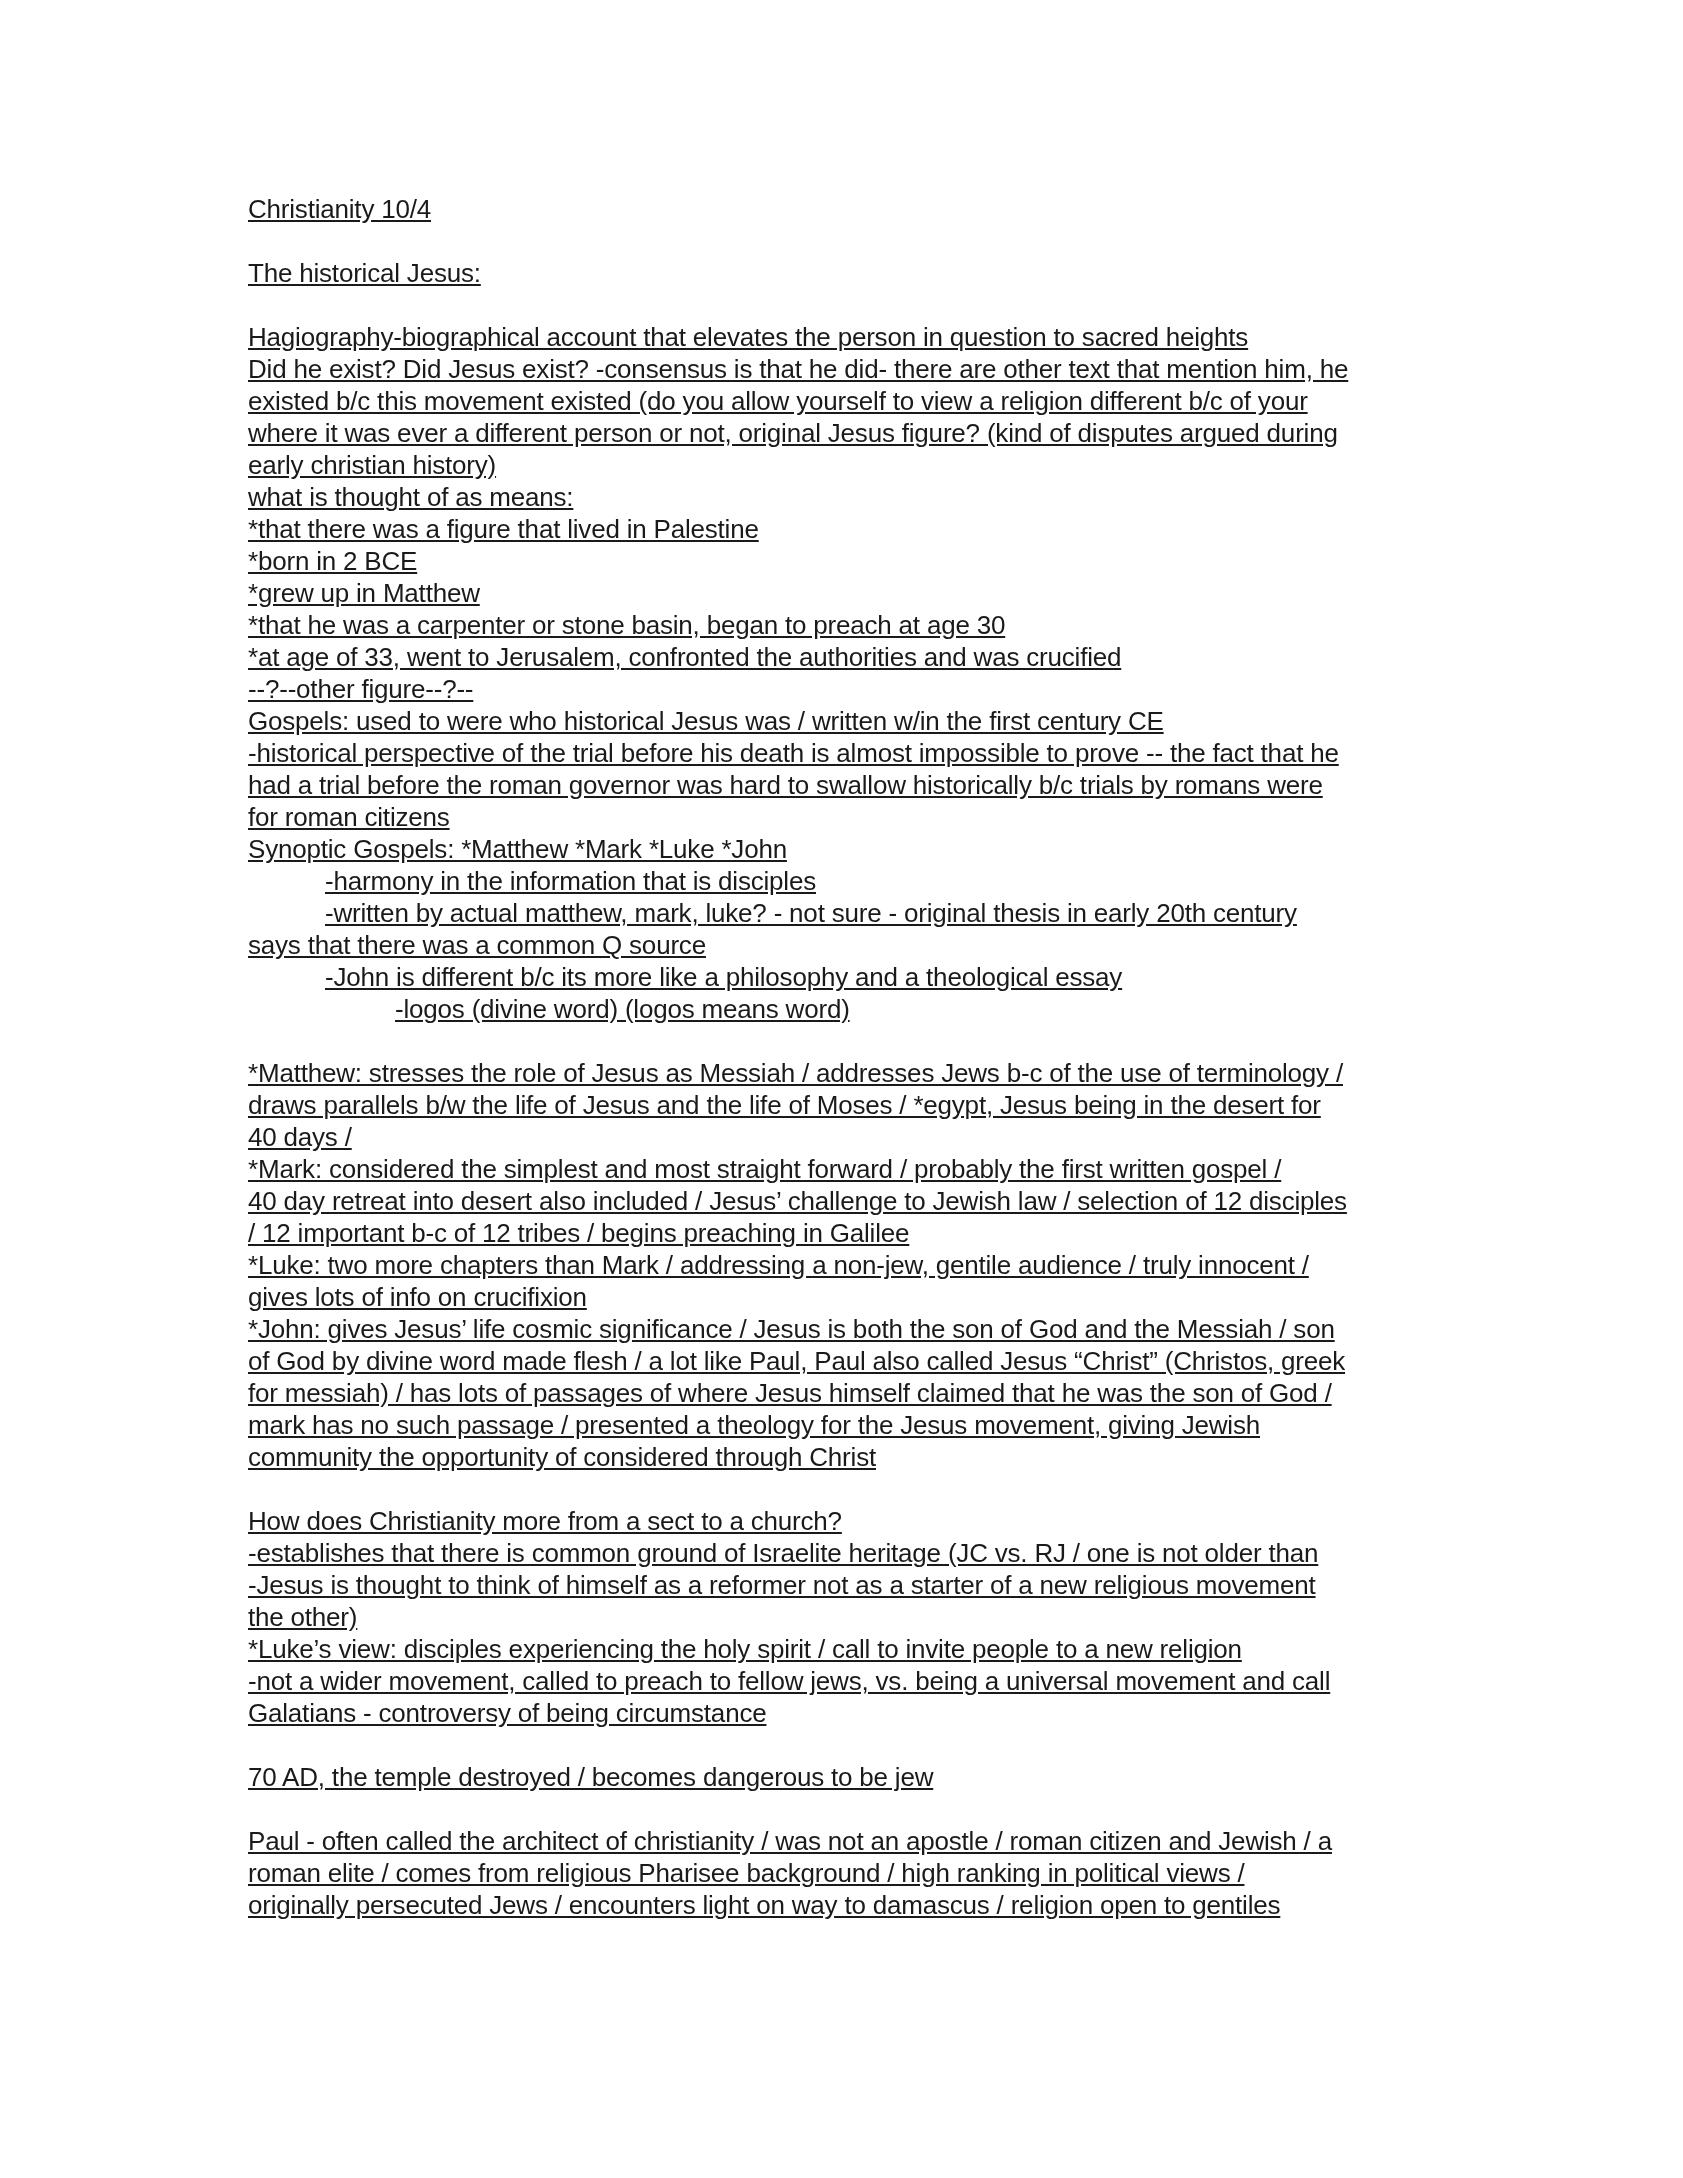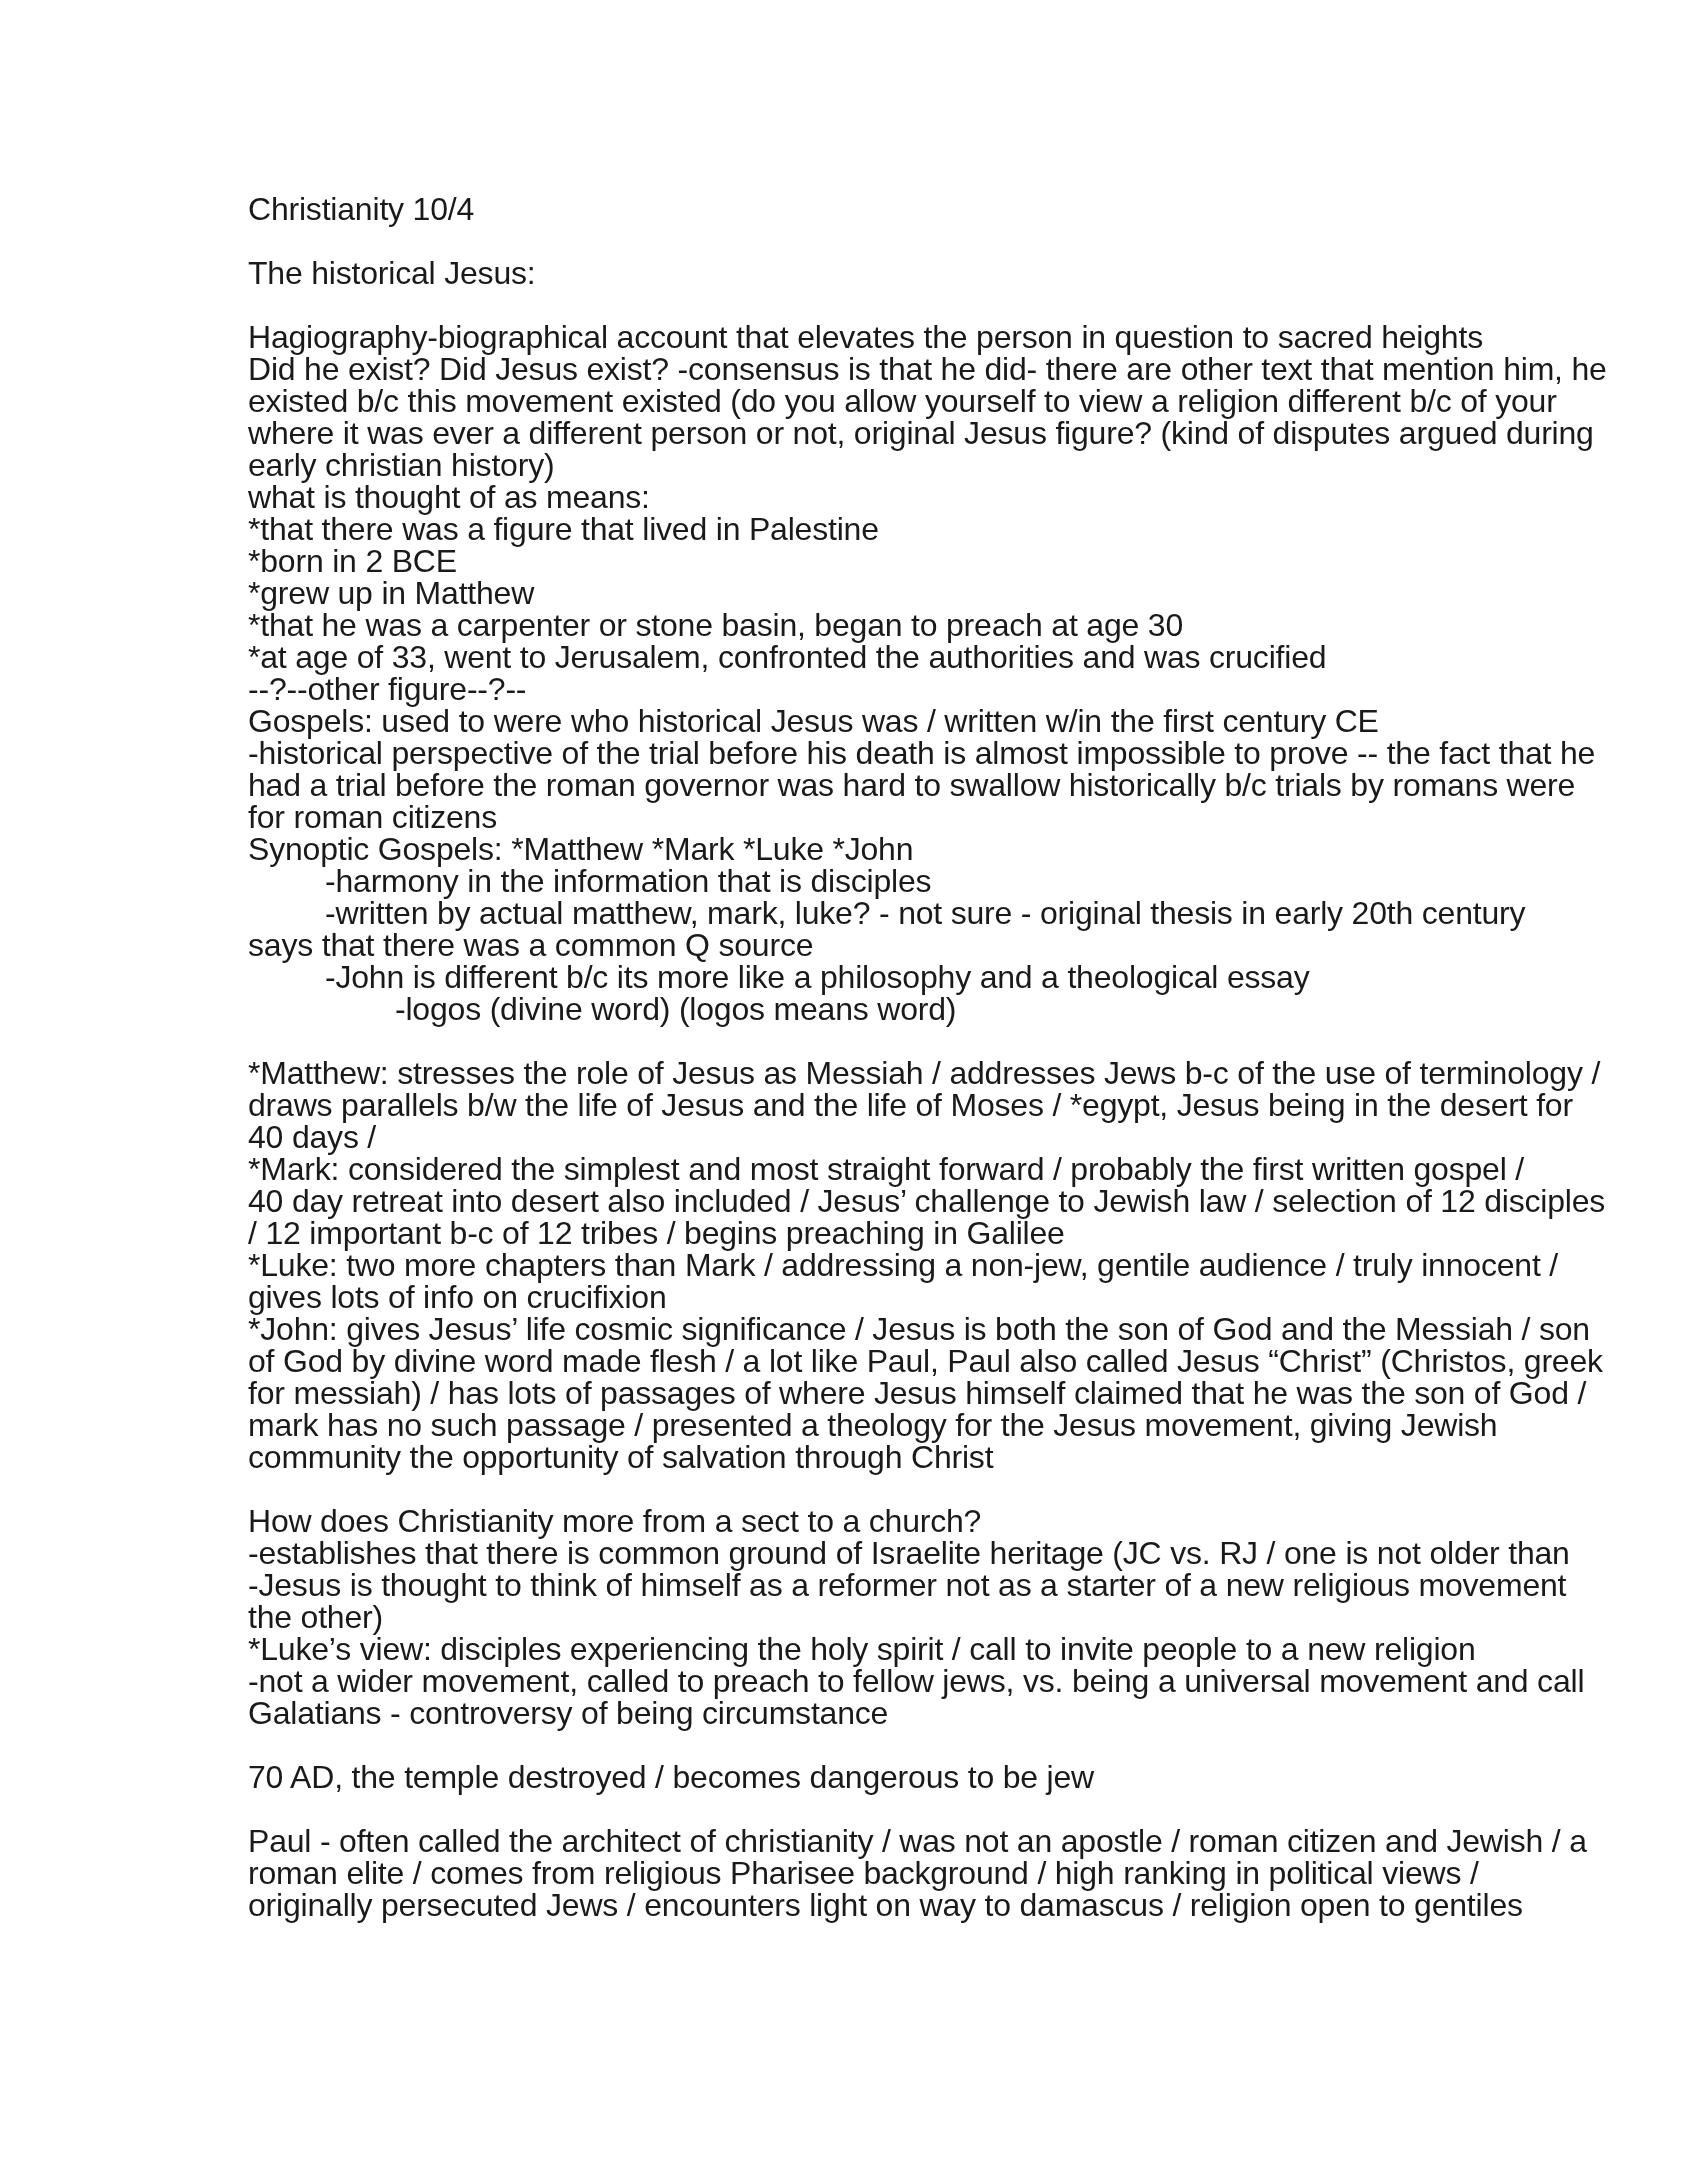--- a/index.html
+++ b/index.html
@@ -18,24 +18,25 @@
     width: 1683px;
     height: 2178px;
     background: #ffffff;
     overflow: hidden;
   }
   .doc-content {
     position: absolute;
     left: 248px;
     top: 193px;
     width: 1218px;
-    font-size: 32px;
+    font-size: 26px;
     line-height: 32px;
     color: #1a1a1a;
     letter-spacing: -0.2px;
+    text-decoration: underline;
   }
   .line {
     white-space: pre;
     min-height: 32px;
   }
   .indent-1 { padding-left: 77px; }
   .indent-2 { padding-left: 147px; }
 </style>
 </head>
 <body style="background: rgb(255, 255, 255);">
@@ -74,21 +75,21 @@
       <div class="line">40 days /</div>
       <div class="line">*Mark: considered the simplest and most straight forward / probably the first written gospel /</div>
       <div class="line">40 day retreat into desert also included / Jesus’ challenge to Jewish law / selection of 12 disciples</div>
       <div class="line">/ 12 important b-c of 12 tribes / begins preaching in Galilee</div>
       <div class="line">*Luke: two more chapters than Mark / addressing a non-jew, gentile audience / truly innocent /</div>
       <div class="line">gives lots of info on crucifixion</div>
       <div class="line">*John: gives Jesus’ life cosmic significance / Jesus is both the son of God and the Messiah / son</div>
       <div class="line">of God by divine word made flesh / a lot like Paul, Paul also called Jesus “Christ” (Christos, greek</div>
       <div class="line">for messiah) / has lots of passages of where Jesus himself claimed that he was the son of God /</div>
       <div class="line">mark has no such passage / presented a theology for the Jesus movement, giving Jewish</div>
-      <div class="line">community the opportunity of salvation through Christ</div>
+      <div class="line">community the opportunity of considered through Christ</div>
       <div class="line"></div>
       <div class="line">How does Christianity more from a sect to a church?</div>
       <div class="line">-establishes that there is common ground of Israelite heritage (JC vs. RJ / one is not older than</div>
       <div class="line">-Jesus is thought to think of himself as a reformer not as a starter of a new religious movement</div>
       <div class="line">the other)</div>
       <div class="line">*Luke’s view: disciples experiencing the holy spirit / call to invite people to a new religion</div>
       <div class="line">-not a wider movement, called to preach to fellow jews, vs. being a universal movement and call</div>
       <div class="line">Galatians - controversy of being circumstance</div>
       <div class="line"></div>
       <div class="line">70 AD, the temple destroyed / becomes dangerous to be jew</div>

